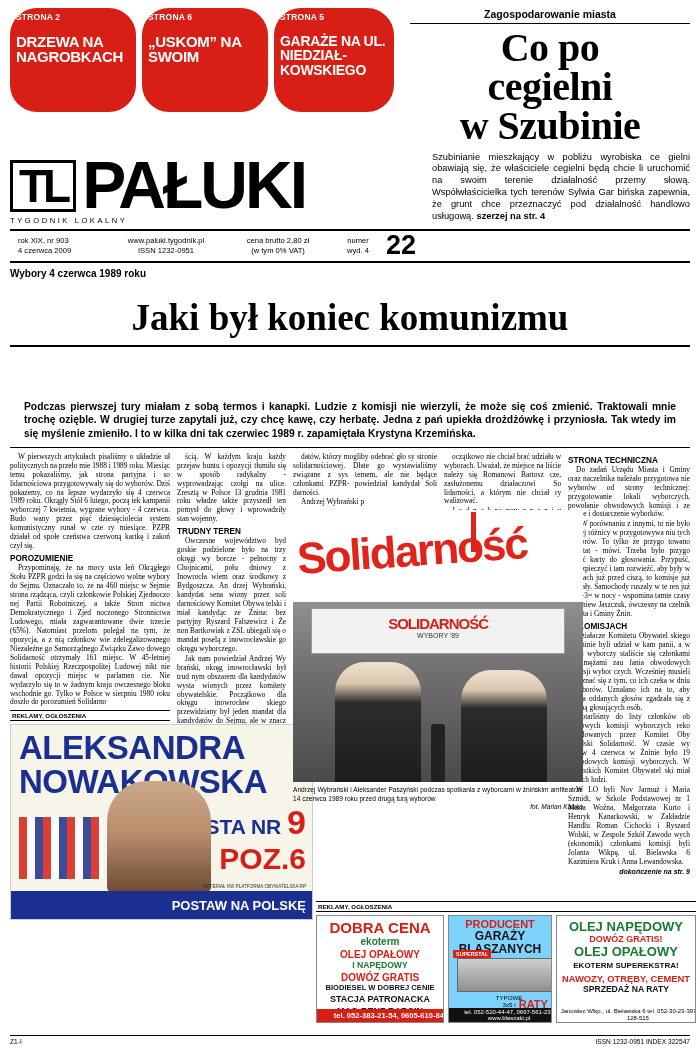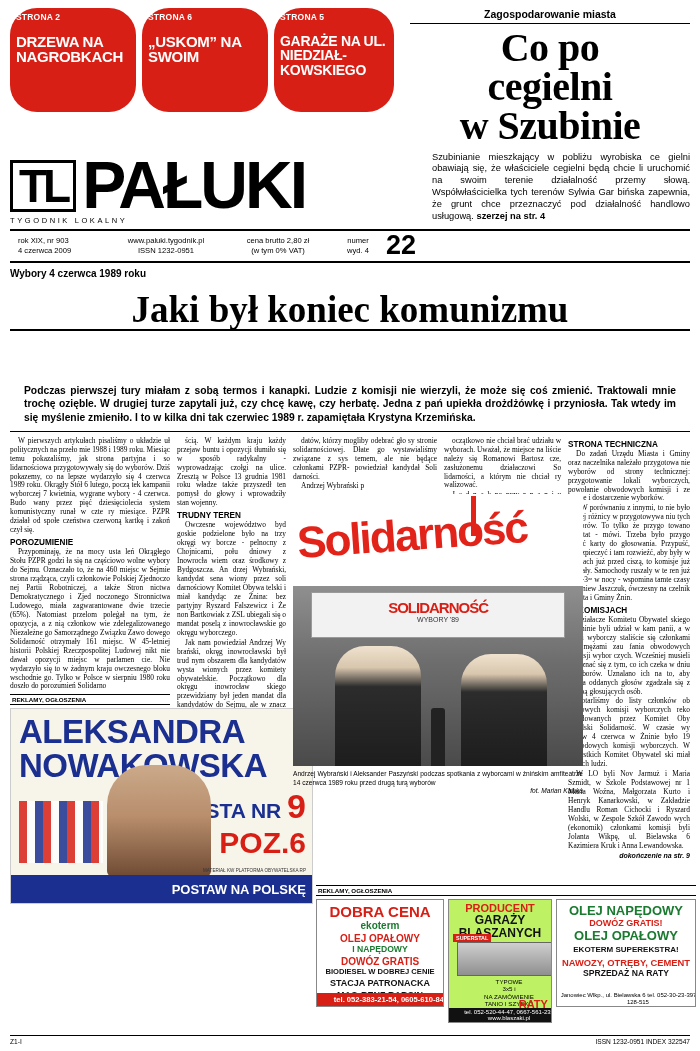--- a/index.html
+++ b/index.html
@@ -85,22 +85,22 @@
     font-family:"Liberation Sans", sans-serif;
   }
 
   
   .sechead {
     font-family:"Liberation Sans", sans-serif; font-size:10px; font-weight:bold;
     margin-top:5px;
   }
   .bigtitle {
     font-family:"Liberation Serif", serif; font-weight:bold;
-    font-size:37px; text-align:center; line-height:1.02; margin-top:12px;
-    border-bottom:2px solid #000; padding-bottom:0;
+    font-size:37px; text-align:center; line-height:1.02; margin-top:20px;
+    border-bottom:2px solid #000; padding-bottom:8px;
   }
   .standfirst {
     font-family:"Liberation Sans", sans-serif; font-weight:bold;
     font-size:10.3px; line-height:1.33; text-align:justify;
     padding:6px 14px 6px 14px; border-bottom:1px solid #000;margin-top:47px;
   }
 
   
   .cols { display:flex; gap:7px; margin-top:5px; }
   .col { width:160px; }
@@ -220,21 +220,21 @@
   }
   .ad-aleks .tiny {
     position:absolute; right:6px; bottom:30px;
     font-family:"Liberation Sans", sans-serif; font-size:4.6px; color:#333;
   }
 
   
   .adrow { display:flex; gap:4px; margin-top:3px; }
   .adbox { border:1px solid #888; overflow:hidden; position:relative; }
   .a1 { width:148px; height:108px; background:#fff; }
-  .a2 { width:120px; height:124px; background:#bef264; }
+  .a2 { width:120px; height:108px; background:#7dd3fc; }
   .a3 { width:162px; height:108px; background:#fff; }
   .adt {
     font-family:"Liberation Sans", sans-serif; font-weight:bold; text-align:center;
   }
   .a1 .l1 { color:#d81f15; font-size:15px; padding-top:3px; }
   .a1 .l2 { color:#1a7a2f; font-size:10px; }
   .a1 .l3 { color:#d81f15; font-size:10px; padding-top:2px; }
   .a1 .l4 { color:#1a7a2f; font-size:8.6px; }
   .a1 .l5 { color:#111; font-size:9px; padding-top:2px; }
   .a1 .l6 { color:#111; font-size:7.6px; }

